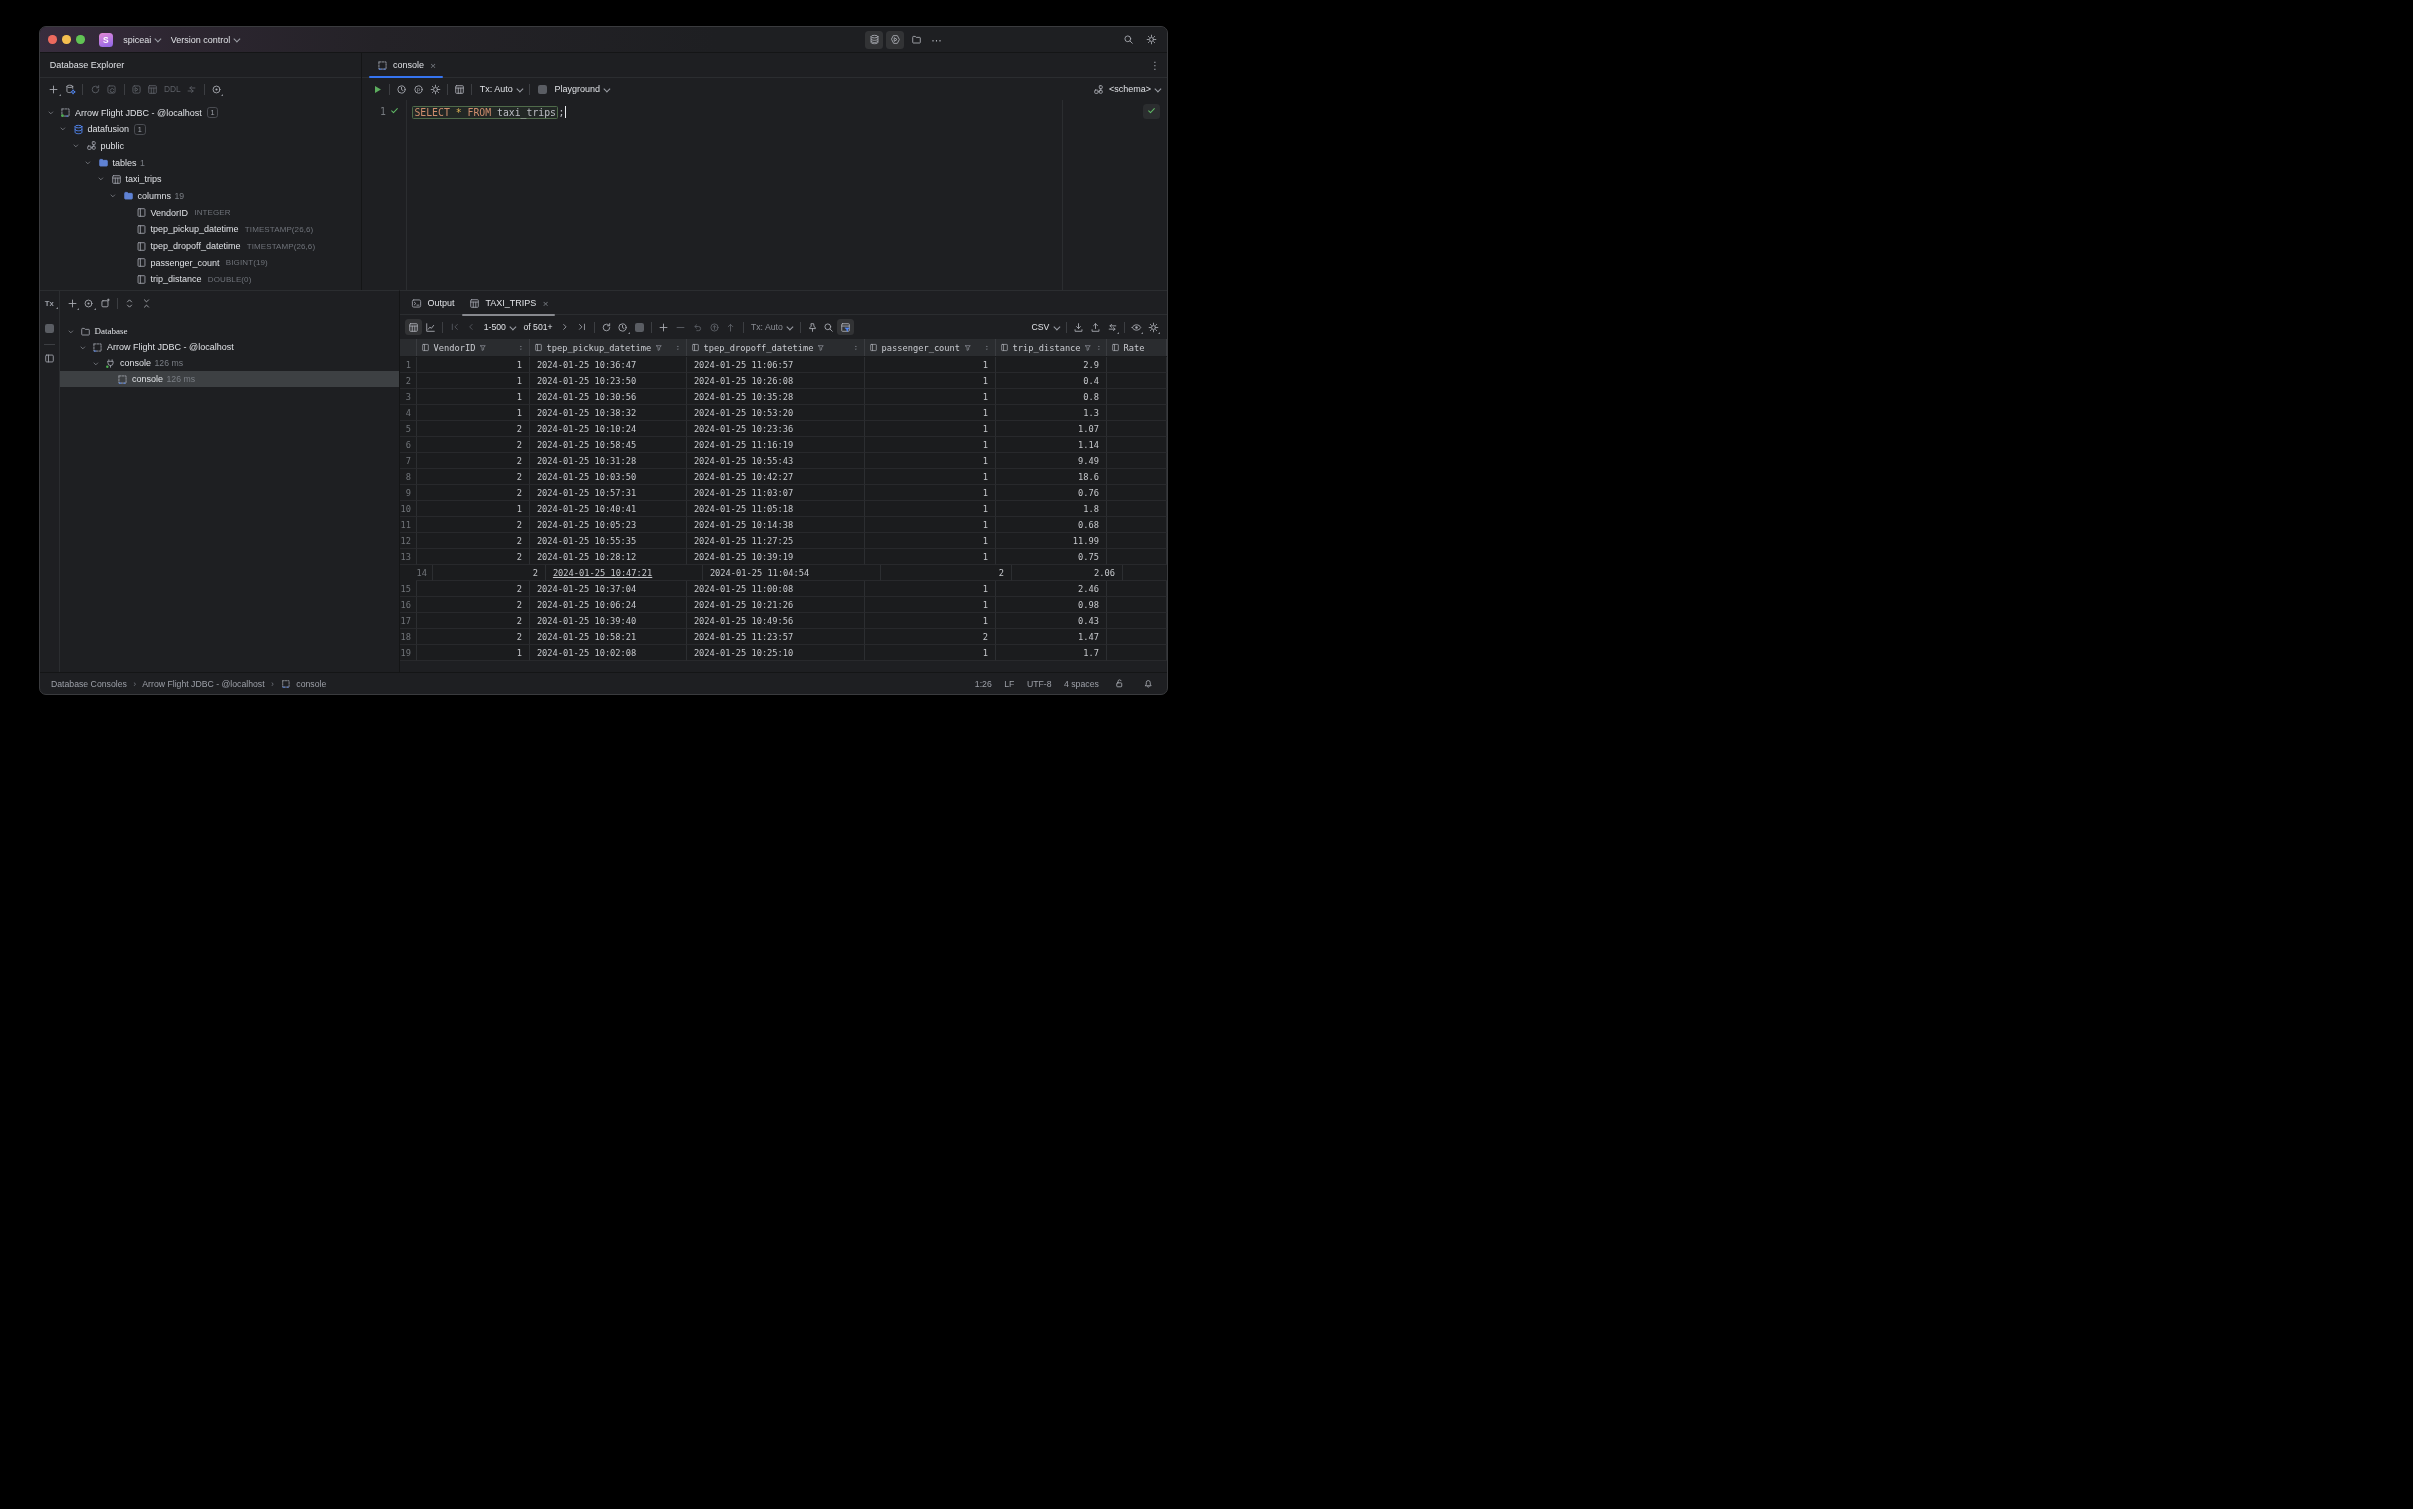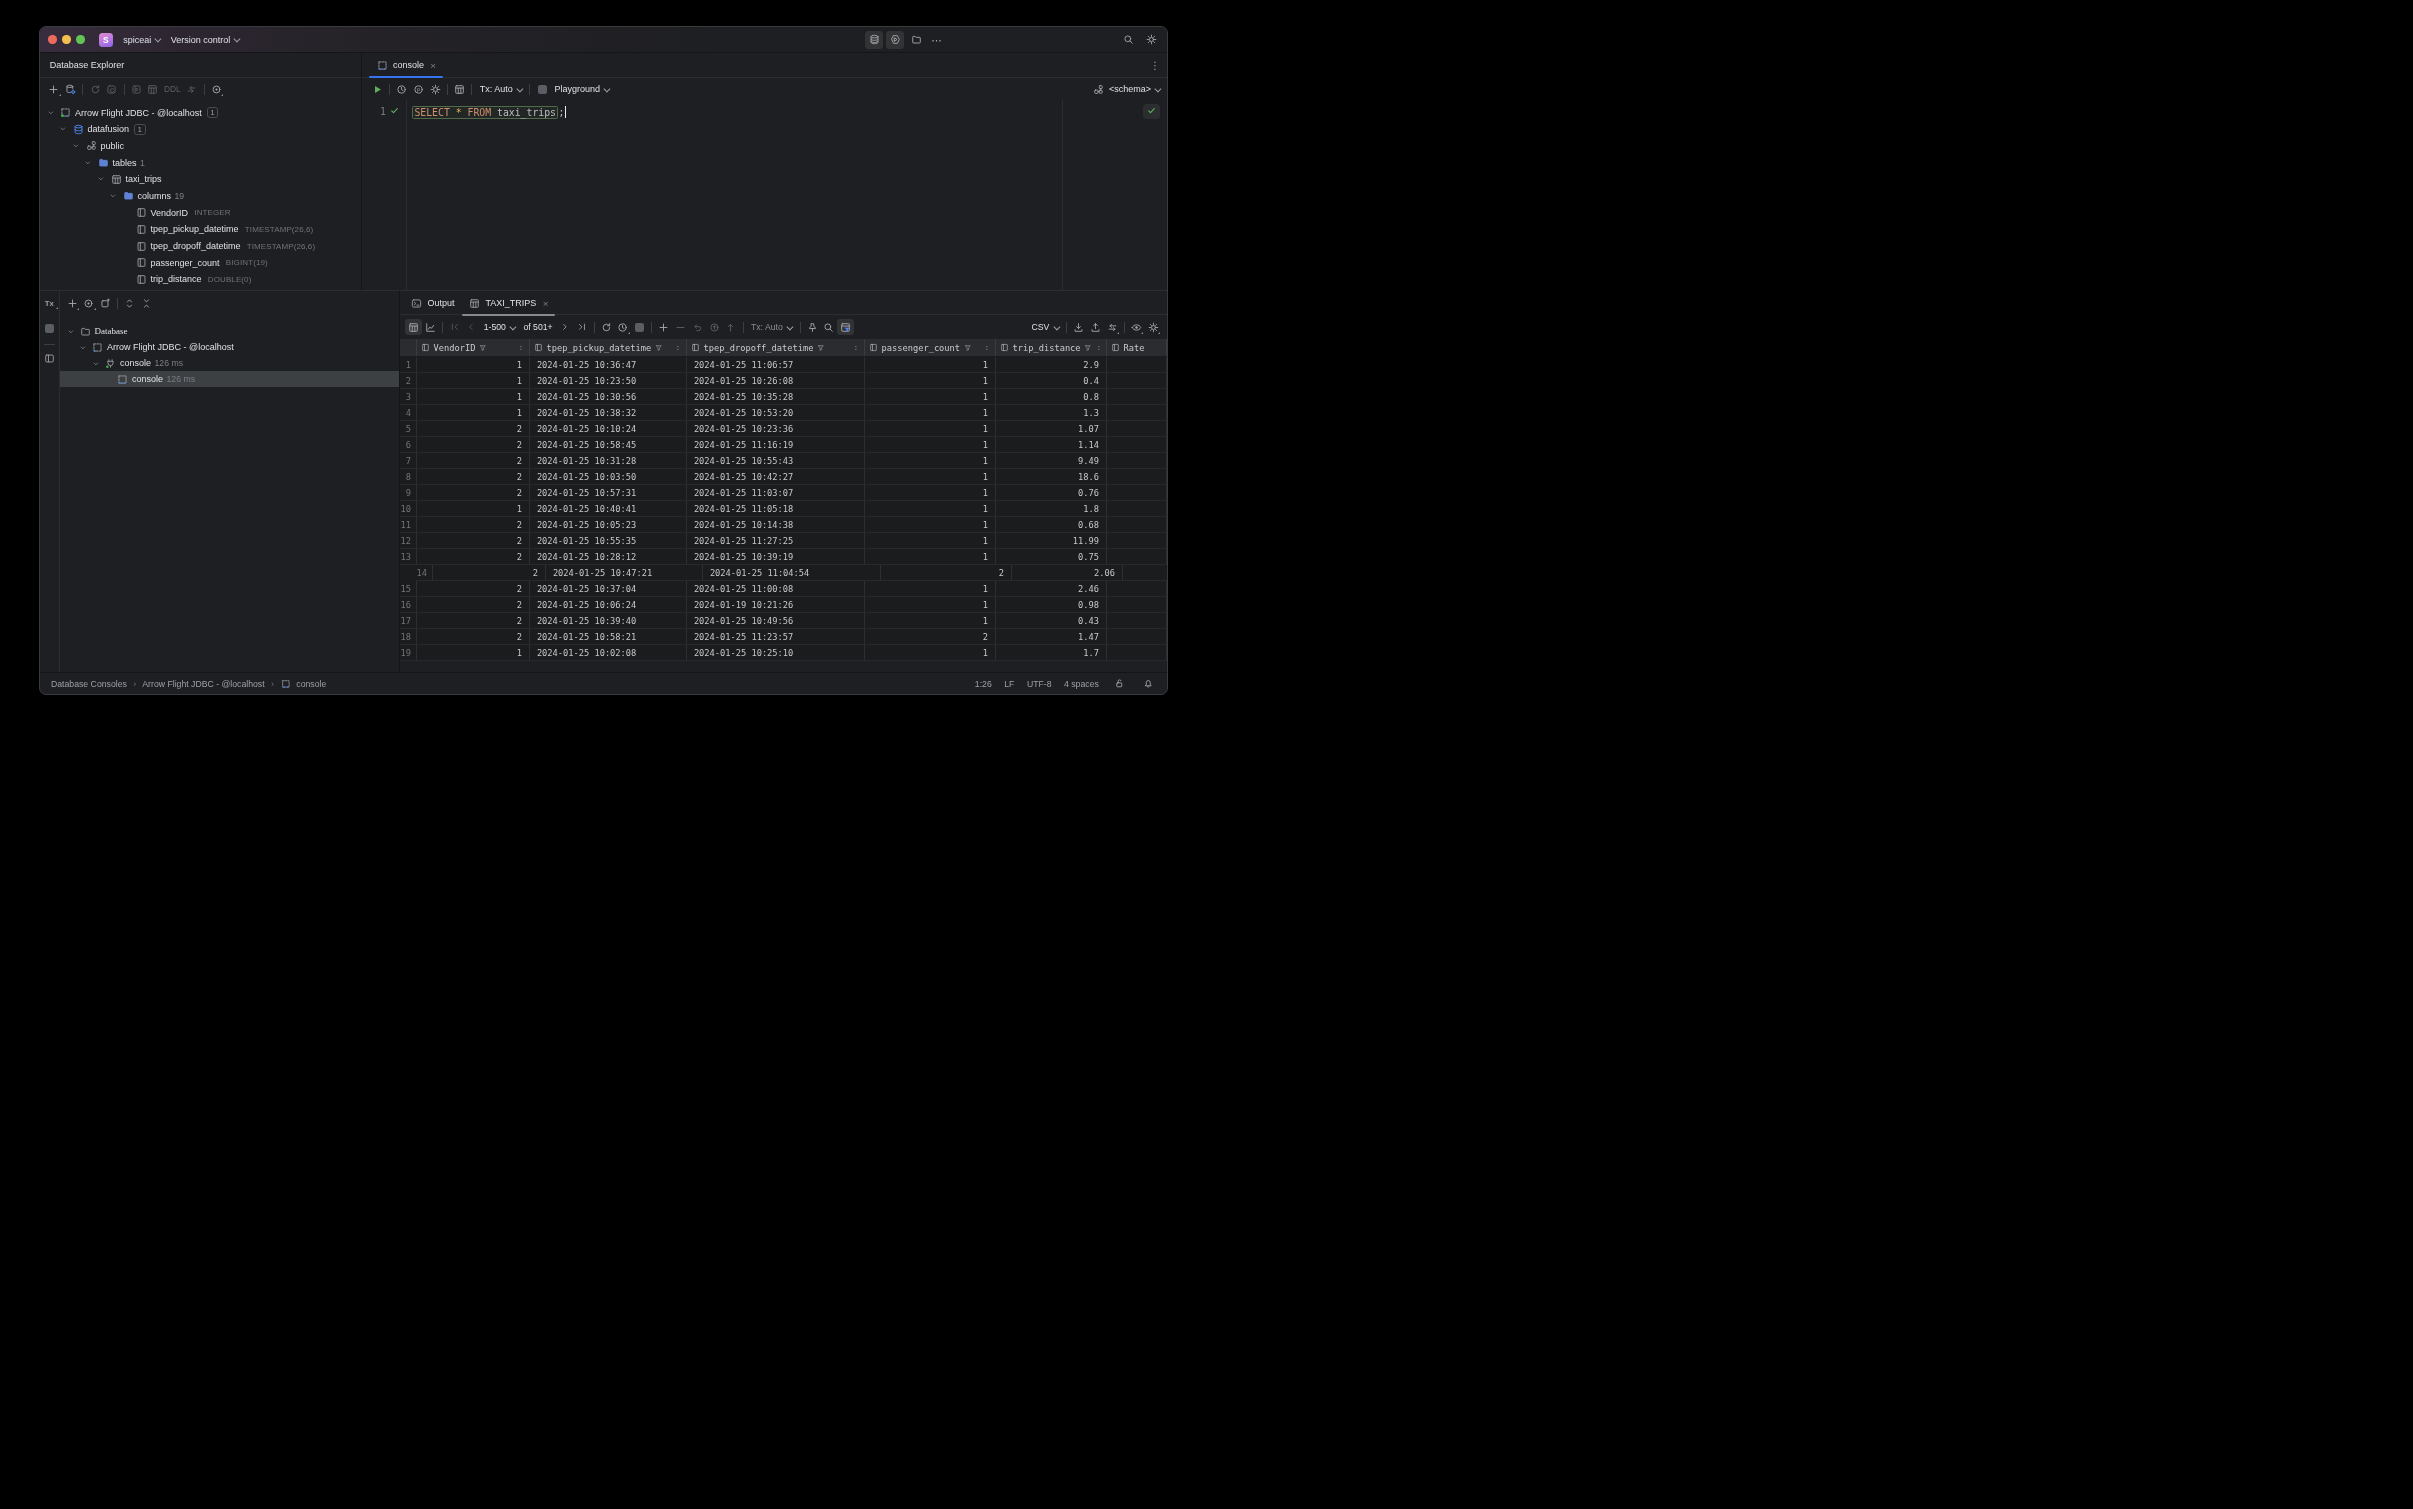--- a/index.html
+++ b/index.html
@@ -1103,40 +1103,40 @@
               <div class="g-cell num" style="width: 113px;">2</div>
               <div class="g-cell" style="width: 157px;">2024-01-25 10:28:12</div>
               <div class="g-cell" style="width: 178px;">2024-01-25 10:39:19</div>
               <div class="g-cell num" style="width: 131px;">1</div>
               <div class="g-cell num" style="width: 111px;">0.75</div>
               <div class="g-cell" style="width: 60px;"></div>
             </div>
             <div class="g-row">
               <div class="g-cell rn" style="width: 17.4px; margin-left: 16px;">14</div>
               <div class="g-cell num" style="width: 113px;">2</div>
-              <div class="g-cell" style="width: 157px;">2024-01-25 10:47:21</div>
+              <div class="g-cell" style="width: 157px; text-decoration: underline;">2024-01-25 10:47:21</div>
               <div class="g-cell" style="width: 178px;">2024-01-25 11:04:54</div>
               <div class="g-cell num" style="width: 131px;">2</div>
               <div class="g-cell num" style="width: 111px;">2.06</div>
               <div class="g-cell" style="width: 60px;"></div>
             </div>
             <div class="g-row">
               <div class="g-cell rn" style="width: 17.4px;">15</div>
               <div class="g-cell num" style="width: 113px;">2</div>
               <div class="g-cell" style="width: 157px;">2024-01-25 10:37:04</div>
               <div class="g-cell" style="width: 178px;">2024-01-25 11:00:08</div>
               <div class="g-cell num" style="width: 131px;">1</div>
               <div class="g-cell num" style="width: 111px;">2.46</div>
               <div class="g-cell" style="width: 60px;"></div>
             </div>
             <div class="g-row">
               <div class="g-cell rn" style="width: 17.4px;">16</div>
               <div class="g-cell num" style="width: 113px;">2</div>
               <div class="g-cell" style="width: 157px;">2024-01-25 10:06:24</div>
-              <div class="g-cell" style="width: 178px;">2024-01-19 10:21:26</div>
+              <div class="g-cell" style="width: 178px;">2024-01-25 10:21:26</div>
               <div class="g-cell num" style="width: 131px;">1</div>
               <div class="g-cell num" style="width: 111px;">0.98</div>
               <div class="g-cell" style="width: 60px;"></div>
             </div>
             <div class="g-row">
               <div class="g-cell rn" style="width: 17.4px;">17</div>
               <div class="g-cell num" style="width: 113px;">2</div>
               <div class="g-cell" style="width: 157px;">2024-01-25 10:39:40</div>
               <div class="g-cell" style="width: 178px;">2024-01-25 10:49:56</div>
               <div class="g-cell num" style="width: 131px;">1</div>

